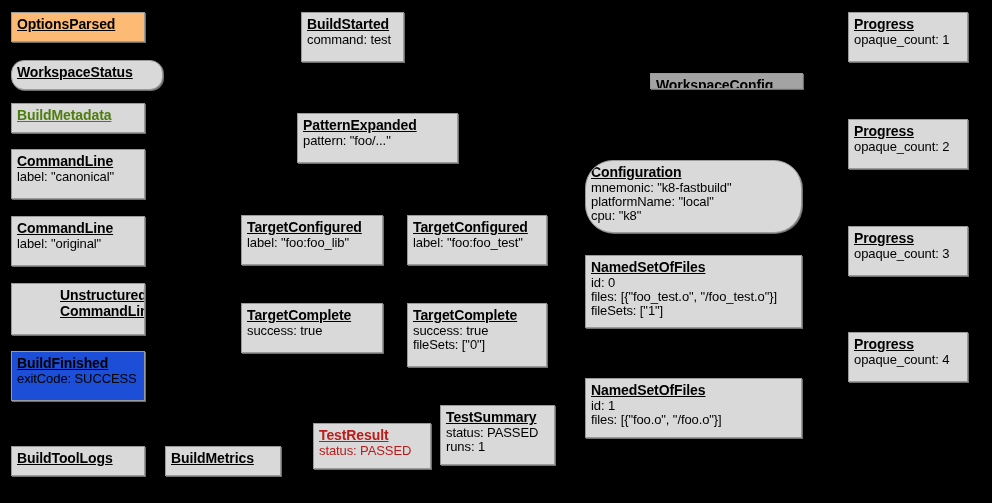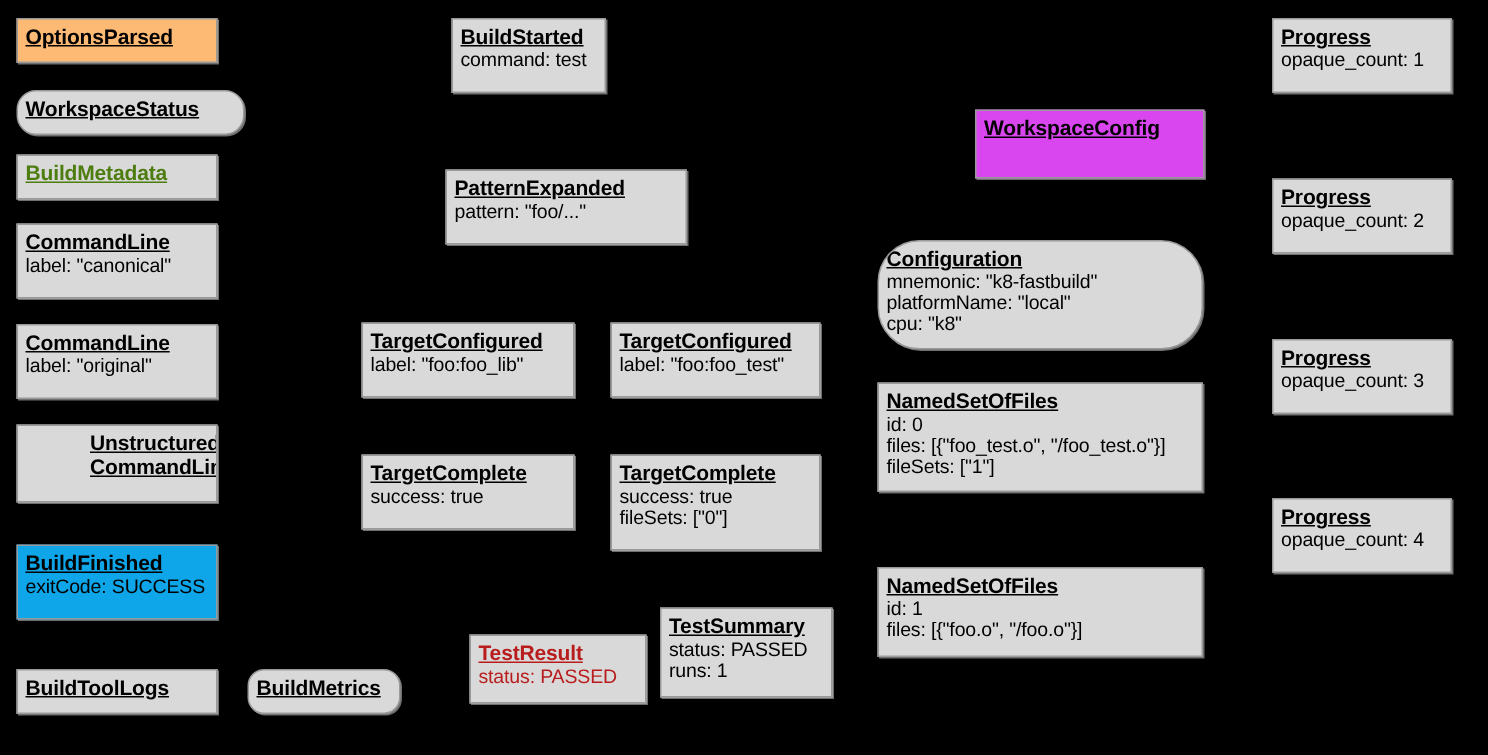--- a/index.html
+++ b/index.html
@@ -65,21 +65,21 @@
     </div>
     <div class="node" style="left: 848px; top: 12px; width: 120px; height: 50px; background: rgb(217, 217, 217); border-color: rgb(154, 154, 154); color: rgb(0, 0, 0);">
       <span class="node-title">Progress</span>
       <span class="node-fields">
         <span class="node-field">opaque_count: 1</span>
       </span>
     </div>
     <div class="node" style="left: 11px; top: 60px; width: 152px; height: 30px; background: rgb(217, 217, 217); border-color: rgb(154, 154, 154); color: rgb(0, 0, 0); border-radius: 13px;">
       <span class="node-title">WorkspaceStatus</span>
     </div>
-    <div class="node" style="left: 650px; top: 73px; width: 153px; height: 46px; background: #d946ef; border-color: rgb(154, 154, 154); color: rgb(0, 0, 0);">
+    <div class="node" style="left: 650px; top: 73px; width: 153px; height: 16px; background: #a3a3a3; border-color: rgb(154, 154, 154); color: rgb(0, 0, 0);">
       <span class="node-title">WorkspaceConfig</span>
     </div>
     <div class="node" style="left: 11px; top: 103px; width: 134px; height: 30px; background: rgb(217, 217, 217); border-color: rgb(154, 154, 154); color: #4d7c0f;">
       <span class="node-title">BuildMetadata</span>
     </div>
     <div class="node" style="left: 297px; top: 113px; width: 161px; height: 50px; background: rgb(217, 217, 217); border-color: rgb(154, 154, 154); color: rgb(0, 0, 0);">
       <span class="node-title">PatternExpanded</span>
       <span class="node-fields">
         <span class="node-field">pattern: "foo/..."</span>
       </span>
@@ -151,21 +151,21 @@
         <span class="node-field">success: true</span>
         <span class="node-field">fileSets: ["0"]</span>
       </span>
     </div>
     <div class="node" style="left: 848px; top: 332px; width: 120px; height: 50px; background: rgb(217, 217, 217); border-color: rgb(154, 154, 154); color: rgb(0, 0, 0);">
       <span class="node-title">Progress</span>
       <span class="node-fields">
         <span class="node-field">opaque_count: 4</span>
       </span>
     </div>
-    <div class="node" style="left: 11px; top: 351px; width: 134px; height: 50px; background: #0ea5e9; border-color: rgb(154, 154, 154); color: rgb(0, 0, 0); margin-top: 12px;">
+    <div class="node" style="left: 11px; top: 351px; width: 134px; height: 50px; background: #1d4ed8; border-color: rgb(154, 154, 154); color: rgb(0, 0, 0);">
       <span class="node-title">BuildFinished</span>
       <span class="node-fields">
         <span class="node-field">exitCode: SUCCESS</span>
       </span>
     </div>
     <div class="node" style="left: 585px; top: 378px; width: 217px; height: 60px; background: rgb(217, 217, 217); border-color: rgb(154, 154, 154); color: rgb(0, 0, 0);">
       <span class="node-title">NamedSetOfFiles</span>
       <span class="node-fields">
         <span class="node-field">id: 1</span>
         <span class="node-field">files: [{"foo.o", "/foo.o"}]</span>
@@ -180,16 +180,16 @@
     </div>
     <div class="node" style="left: 313px; top: 423px; width: 118px; height: 46px; background: rgb(217, 217, 217); border-color: rgb(154, 154, 154); color: #b91c1c;">
       <span class="node-title">TestResult</span>
       <span class="node-fields">
         <span class="node-field">status: PASSED</span>
       </span>
     </div>
     <div class="node" style="left: 11px; top: 446px; width: 134px; height: 30px; background: rgb(217, 217, 217); border-color: rgb(154, 154, 154); color: rgb(0, 0, 0);">
       <span class="node-title">BuildToolLogs</span>
     </div>
-    <div class="node" style="left: 165px; top: 446px; width: 102px; height: 30px; background: rgb(217, 217, 217); border-color: rgb(154, 154, 154); color: rgb(0, 0, 0); border-radius: 11px;">
+    <div class="node" style="left: 165px; top: 446px; width: 116px; height: 30px; background: rgb(217, 217, 217); border-color: rgb(154, 154, 154); color: rgb(0, 0, 0);">
       <span class="node-title">BuildMetrics</span>
     </div>
   </div>
 
 </body></html>

